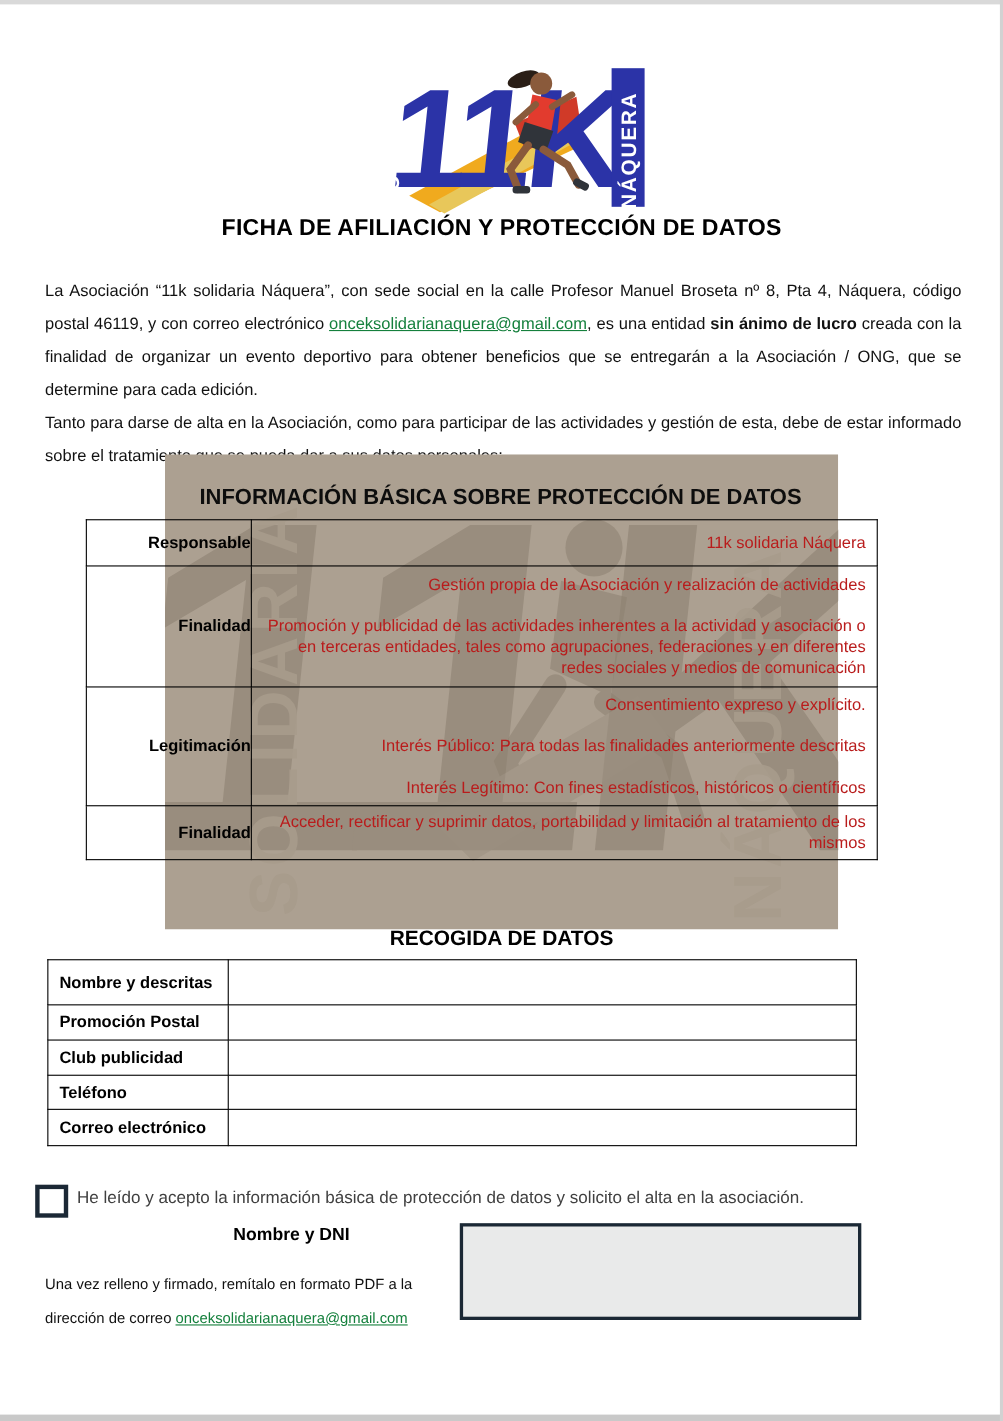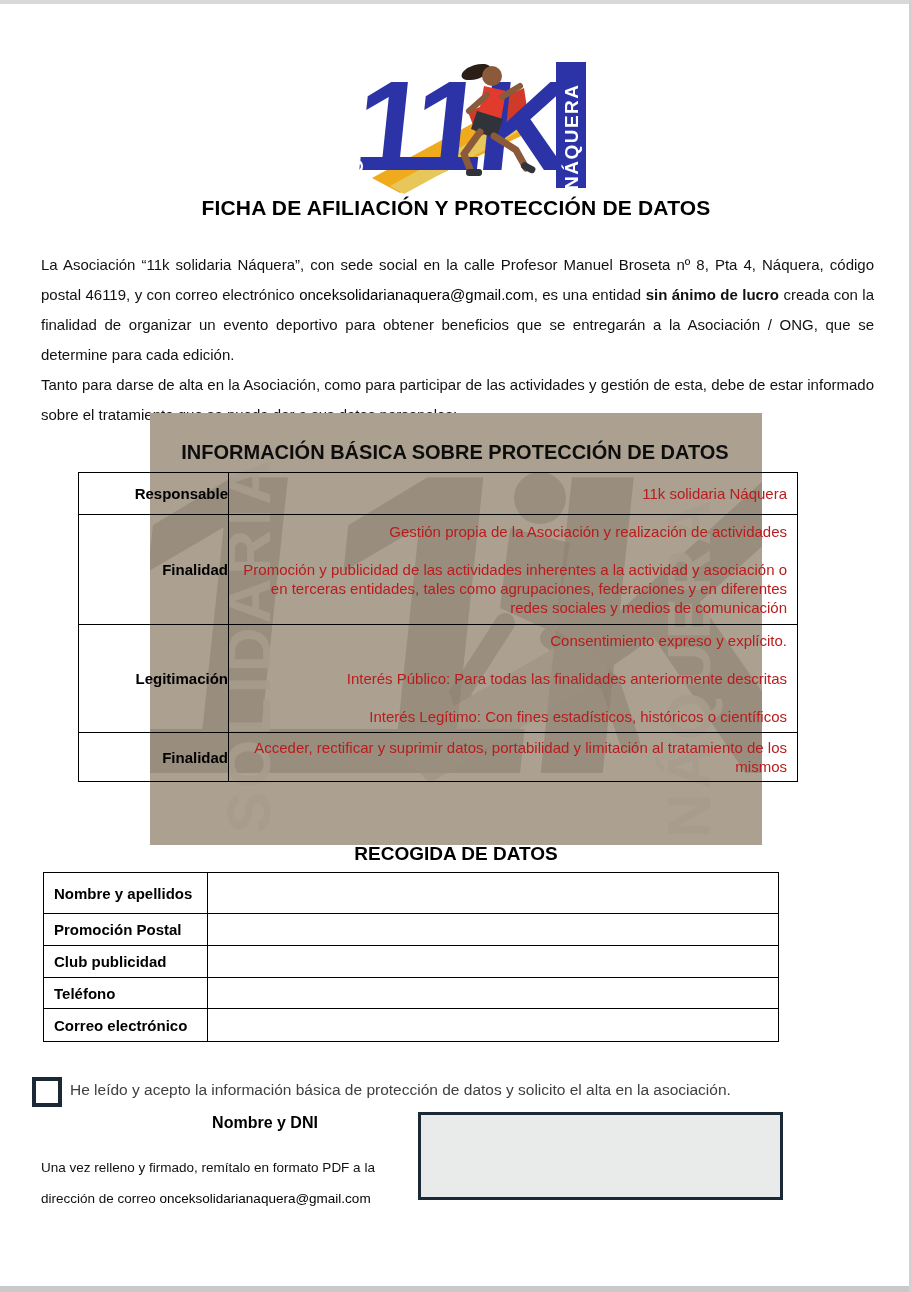--- a/index.html
+++ b/index.html
@@ -16,21 +16,21 @@
   .logo { position:absolute; left:320px; top:50px; width:272px; height:148px; }
 
   
   .main-title { position:absolute; left:0; top:196px; width:912px; text-align:center;
                 font-size:21px; font-weight:bold; letter-spacing:.2px; color:#000; }
 
   
   .intro { position:absolute; left:41px; top:250px; width:833px; font-size:15px;
            line-height:30px; text-align:justify; color:#111; }
   .intro p { margin:0; }
-  a.email { color:#000000; cursor:pointer; }
+  a.email { color:#15803d; text-decoration:underline; cursor:pointer; }
 
   
   .watermark { position:absolute; left:150px; top:413px; width:612px; height:432px; z-index:0; }
 
   
   .info-title { position:absolute; left:95px; top:441px; width:720px; text-align:center;
                 font-size:20px; font-weight:bold; color:#0d0d0d; white-space:nowrap; z-index:1; }
   table.info { position:absolute; left:78px; top:472px; width:720px; border-collapse:collapse;
                z-index:1; table-layout:fixed;text-align:right; }
   table.info td { border:1.5px solid #000; background:transparent; vertical-align:middle; }
@@ -148,21 +148,21 @@
       <td class="lbl">Finalidad</td>
       <td class="val">Acceder, rectificar y suprimir datos, portabilidad y limitación al tratamiento de los mismos</td>
     </tr>
   </tbody>
     </table>
 
   <div class="rec-title">RECOGIDA DE DATOS</div>
   <table class="rec">
     <tbody>
         <tr style="height:41px;">
-      <td class="lbl">Nombre y apellidos</td>
+      <td class="lbl">Nombre y descritas</td>
       <td class="val"></td>
     </tr>
     <tr style="height:32px;">
       <td class="lbl">Promoción Postal</td>
       <td class="val"></td>
     </tr>
     <tr style="height:32px;">
       <td class="lbl">Club publicidad</td>
       <td class="val"></td>
     </tr>

